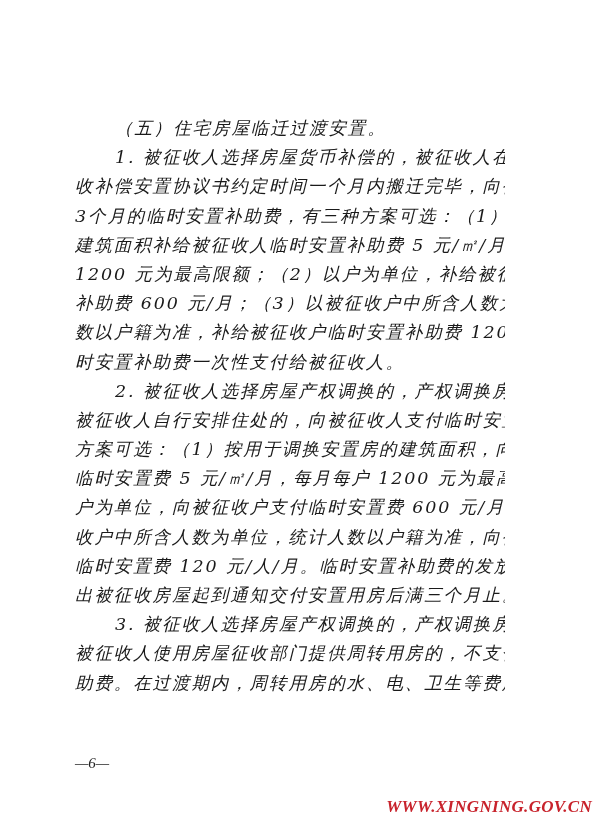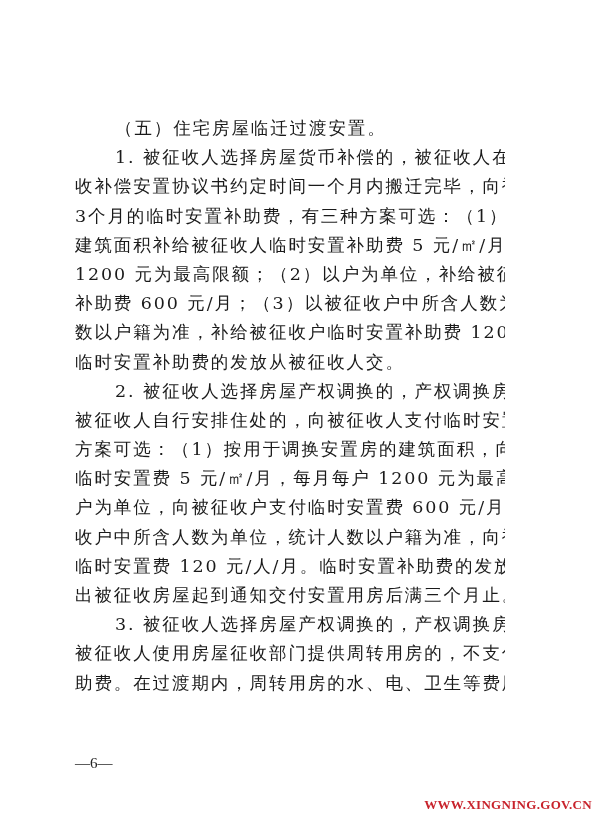--- a/index.html
+++ b/index.html
@@ -1,50 +1,50 @@
 <!DOCTYPE html>
 <html><head>
 <meta charset="utf-8">
 <style>
   html, body { margin: 0; padding: 0; }
   body {
     width: 600px; height: 825px; background: #ffffff; position: relative; overflow: hidden;
     font-family: "DejaVu Serif", "Liberation Serif", serif; color: #1a1a1a;
   }
-  .page { position: absolute; left: 0; top: 0; width: 600px; height: 626px; }
+  .page { position: absolute; left: 0; top: 0; width: 600px; height: 626px; font-style: italic; }
   .body-text {
     position: absolute; left: 75px; top: 114px; width: 430px;
     font-size: 17.5px; line-height: 29.2px; letter-spacing: 1.9px;
   }
   .line { display: block; white-space: nowrap; height: 29.2px; overflow: hidden; }
   .indent { padding-left: 40px; }
   .page-number {
     position: absolute; left: 75px; top: 755px;
     font-family: "Liberation Serif", serif; font-size: 15px; color: #222;
   }
   .watermark {
     position: absolute; right: 8px; top: 797px;
-    font-family: "Liberation Serif", serif; font-weight: bold; font-size: 13px;
+    font-family: "Liberation Serif", serif; font-weight: bold; font-size: 17px;
     color: #c8232c; letter-spacing: 0.3px;
   }
 </style>
 </head>
 <body>
 
 <div class="page">
   <div class="body-text">
     <span class="line indent">（五）住宅房屋临迁过渡安置。</span>
     <span class="line indent">1. 被征收人选择房屋货币补偿的，被征收人在签订房屋征</span>
     <span class="line">收补偿安置协议书约定时间一个月内搬迁完毕，向被征收人支付</span>
     <span class="line">3个月的临时安置补助费，有三种方案可选：（1）按被征收房屋</span>
     <span class="line">建筑面积补给被征收人临时安置补助费 5 元/㎡/月，每月每户</span>
     <span class="line">1200 元为最高限额；（2）以户为单位，补给被征收户临时安置</span>
     <span class="line">补助费 600 元/月；（3）以被征收户中所含人数为单位，统计人</span>
     <span class="line">数以户籍为准，补给被征收户临时安置补助费 120 元/人/月。临</span>
-    <span class="line">临时安置补助费的发放从被征收人交。</span>
+    <span class="line">时安置补助费一次性支付给被征收人。</span>
     <span class="line indent">2. 被征收人选择房屋产权调换的，产权调换房屋交付前，</span>
     <span class="line">被征收人自行安排住处的，向被征收人支付临时安置费，有三种</span>
     <span class="line">方案可选：（1）按用于调换安置房的建筑面积，向被征收人支付</span>
     <span class="line">临时安置费 5 元/㎡/月，每月每户 1200 元为最高限额；（2）以</span>
     <span class="line">户为单位，向被征收户支付临时安置费 600 元/月；（3）以被征</span>
     <span class="line">收户中所含人数为单位，统计人数以户籍为准，向被征收人支付</span>
     <span class="line">临时安置费 120 元/人/月。临时安置补助费的发放从被征收人交</span>
     <span class="line">出被征收房屋起到通知交付安置用房后满三个月止。</span>
     <span class="line indent">3. 被征收人选择房屋产权调换的，产权调换房屋交付前，</span>
     <span class="line">被征收人使用房屋征收部门提供周转用房的，不支付临时安置补</span>

